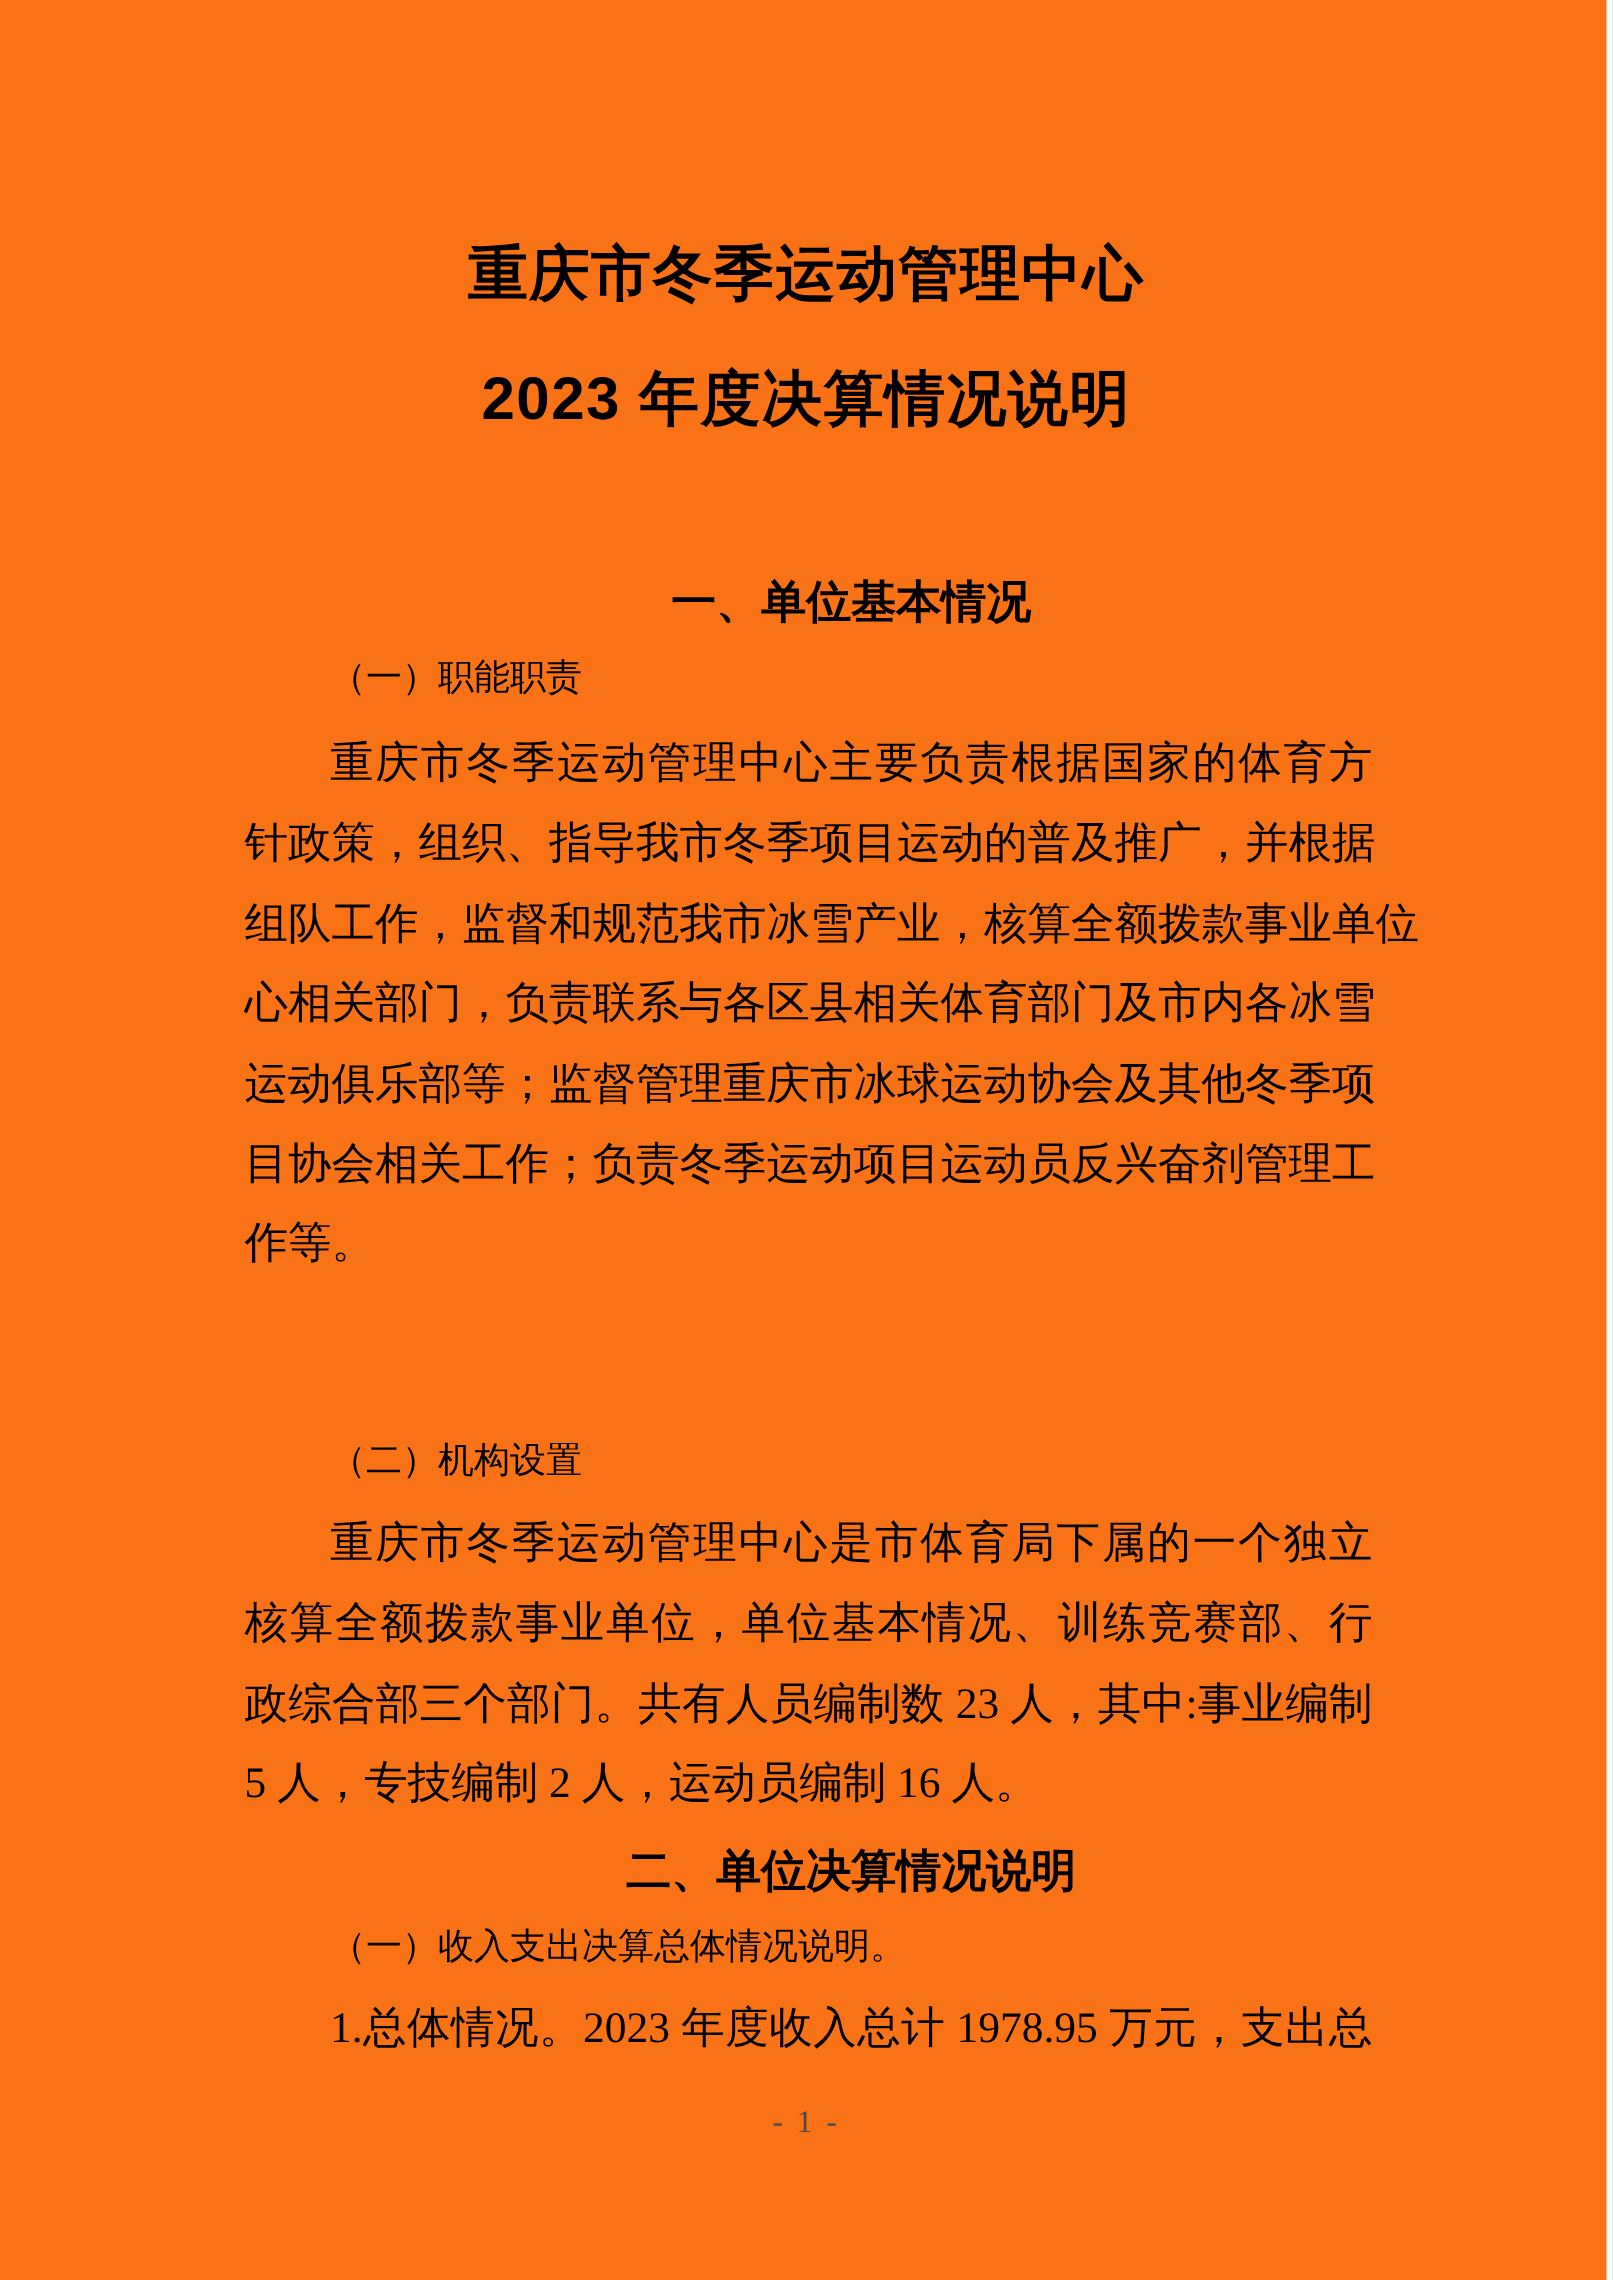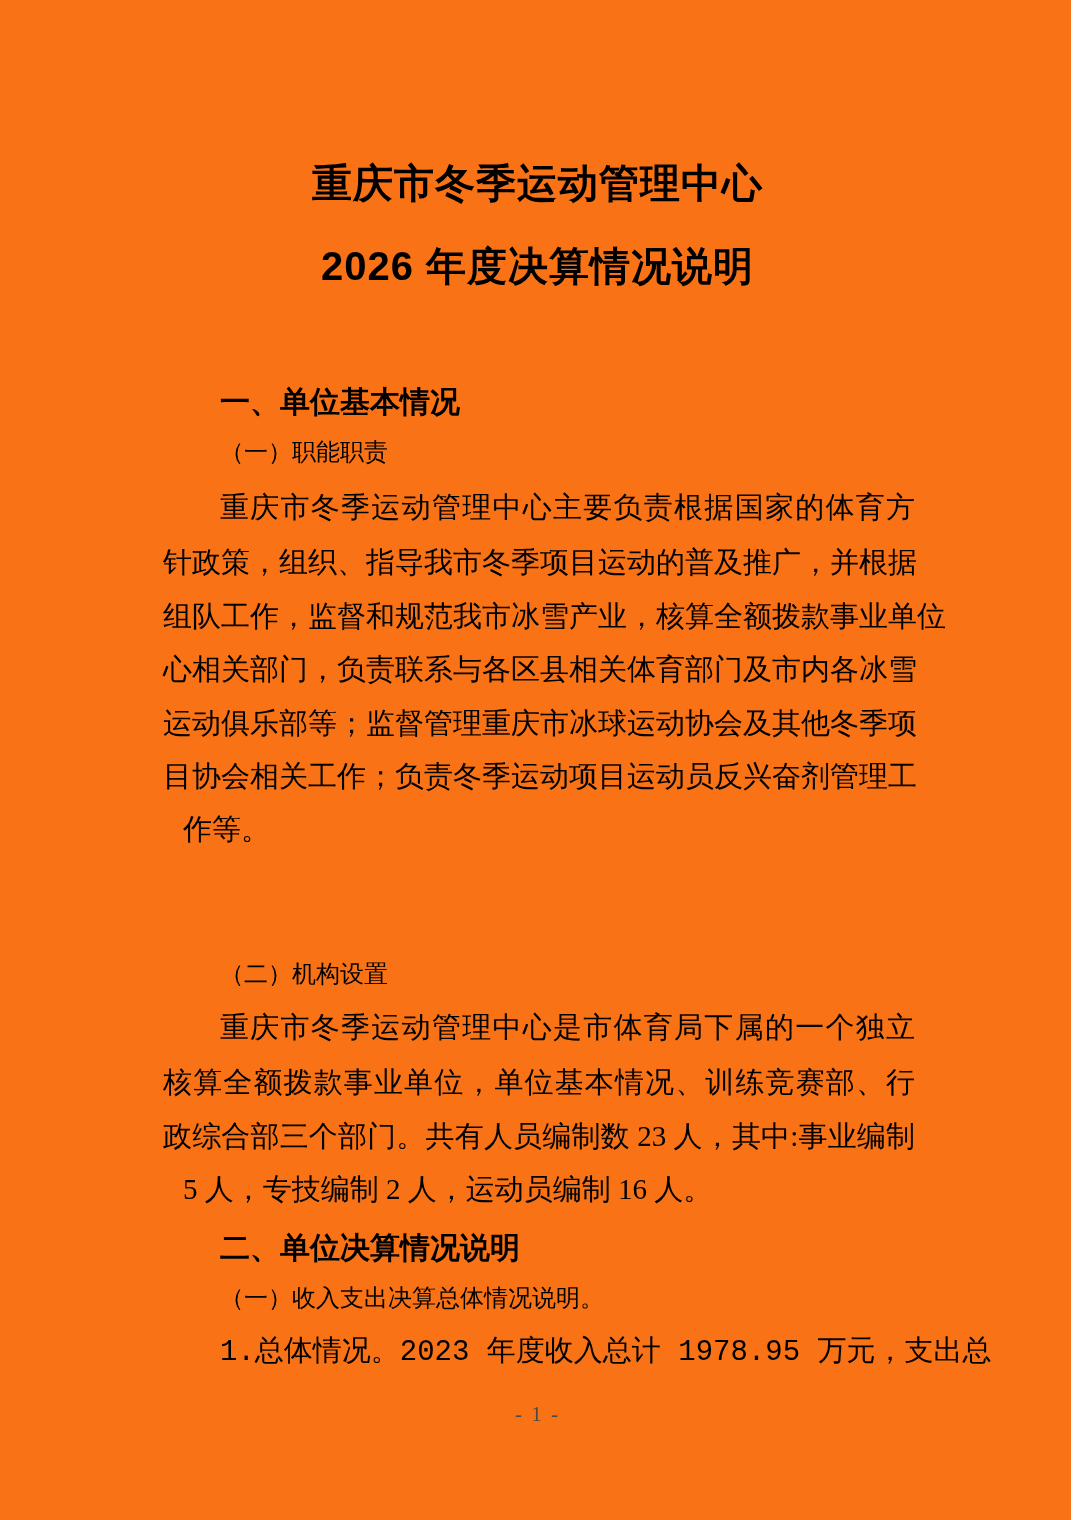--- a/index.html
+++ b/index.html
@@ -37,20 +37,21 @@
     position: absolute;
     left: 163px;
     width: 752px;
     box-sizing: border-box;
     padding-left: 57px;
     font-family: "Liberation Sans", "DejaVu Sans", sans-serif;
     font-weight: 700;
     font-size: 30px;
     line-height: 34px;
     white-space: nowrap;
+    text-align: center;
   }
   #section-1-heading { top: 385px; }
   #section-2-heading { top: 1231px; }
 
   
   .sub-heading {
     position: absolute;
     left: 163px;
     width: 752px;
     box-sizing: border-box;
@@ -75,25 +76,24 @@
   #paragraph-overview    { top: 1326px; }
 
   .para .line {
     line-height: 53.4px;
     height: 53.4px;
     text-align: justify;
     text-align-last: justify;
     text-justify: inter-character;
     white-space: nowrap;
   }
-  .para .line.indent { padding-left: 57px; font-family: Liberation Mono, monospace; }
+  .para .line.indent { padding-left: 57px; }
   .para .line.last {
     text-align: left;
     text-align-last: left;
-    margin-left: 20px;
   }
 
   
   .page-footer {
     position: absolute;
     top: 1402px;
     left: 0;
     width: 1075px;
     text-align: center;
     font-size: 21px;
@@ -102,21 +102,21 @@
     letter-spacing: 2px;
   }
 </style>
 </head>
 <body>
 
 <div class="page">
 
   <h1 class="doc-title" id="title-line-1">重庆市冬季运动管理中心</h1>
 
-  <h1 class="doc-title" id="title-line-2">2026 年度决算情况说明</h1>
+  <h1 class="doc-title" id="title-line-2">2023 年度决算情况说明</h1>
 
   <div class="sec-heading" id="section-1-heading">一、单位基本情况</div>
 
   <div class="sub-heading" id="subsection-1-1-heading">（一）职能职责</div>
 
   <div class="para" id="paragraph-duties">
     <div class="line indent">重庆市冬季运动管理中心主要负责根据国家的体育方</div>
     <div class="line">针政策，组织、指导我市冬季项目运动的普及推广，并根据</div>
     <div class="line">组队工作，监督和规范我市冰雪产业，核算全额拨款事业单位</div>
     <div class="line">心相关部门，负责联系与各区县相关体育部门及市内各冰雪</div>

